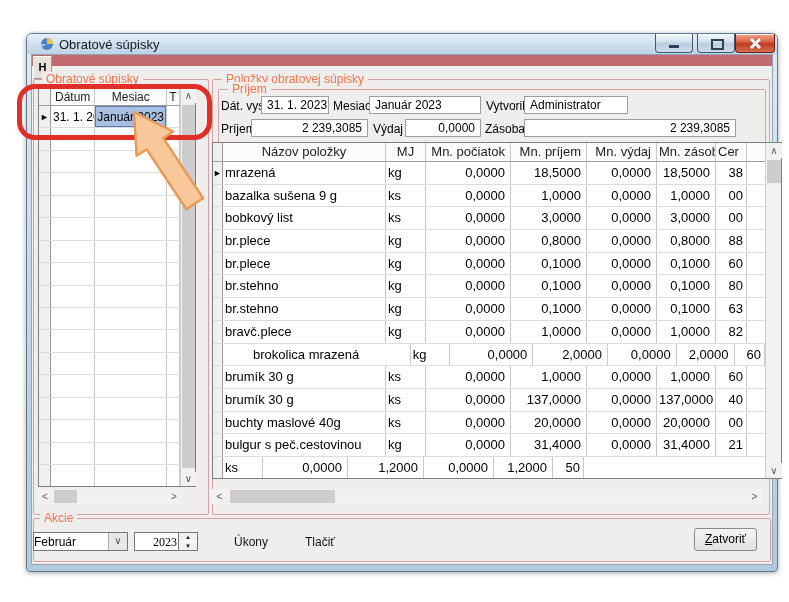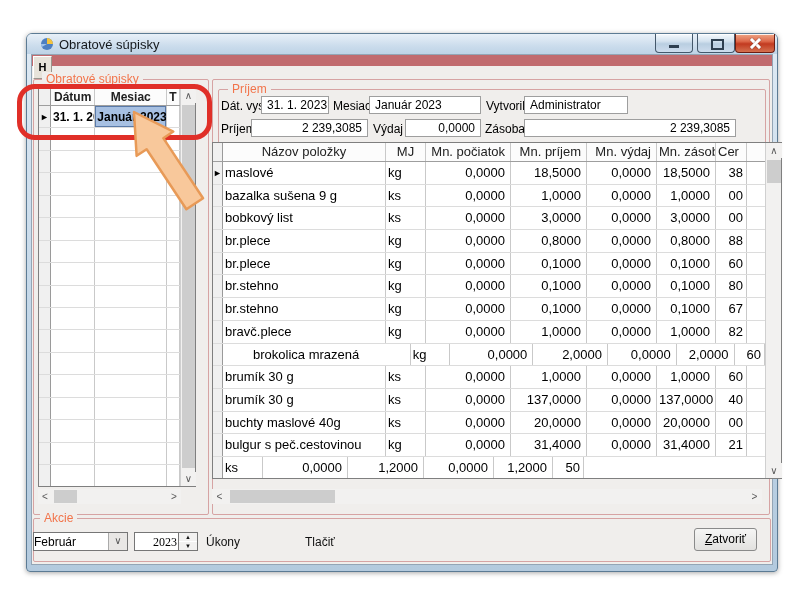--- a/index.html
+++ b/index.html
@@ -103,21 +103,21 @@
     </div>
 
     <div class="client">
       <div class="redbar"></div>
       <div class="hbtn">H</div>
 
       <div class="group" style="left:1px;top:24px;width:174px;height:434px;"></div>
       <div class="group-label" style="left:10px;top:17px;">Obratové súpisky</div>
 
       <div class="grid" style="left:6px;top:33px;width:158px;height:399px;">
-        <div style="position:absolute;left:0;top:0;right:15px;bottom:0;overflow:hidden;font-weight:bold;">
+        <div style="position:absolute;left:0;top:0;right:15px;bottom:0;overflow:hidden;">
           <div class="g-head" style="height:17px;font-size:12px;color:#222;" id="lt-head">
               <div class="g-sel" style="width: 12px;"></div>
               <div class="g-cell al-c" style="width: 45px; line-height: 16px;">Dátum</div>
               <div class="g-cell al-c" style="width: 73px; line-height: 16px;">Mesiac</div>
               <div class="g-cell al-l" style="width: 13px; line-height: 16px;">T</div>
             </div>
           <div id="lt-body">
               <div class="g-row" style="height: 22.45px;">
                 <div class="g-sel" style="width: 12px; line-height: 22px;">►</div>
                 <div class="g-cell al-l" style="width: 45px; line-height: 22px; font-size: 12px;">31. 1. 2023</div>
@@ -230,20 +230,21 @@
         </div>
       </div>
 
       <div class="sb" style="left:6px;top:434px;width:143px;height:15px;">
         <div class="sb-btn" style="left:0;top:0;width:14px;height:15px;line-height:15px;">&lt;</div>
         <div class="sb-thumb" style="left:16px;top:1px;width:23px;height:13px;"></div>
         <div class="sb-btn" style="right:0;top:0;width:14px;height:15px;line-height:15px;">&gt;</div>
       </div>
 
       <div class="group" style="left:180px;top:24px;right:2px;height:434px;"></div>
+      <div class="group-label" style="left:190px;top:17px;">Položky obratovej súpisky</div>
 
       <div class="group" style="left:186px;top:34px;width:546px;height:56px;"></div>
       <div class="group-label" style="left:196px;top:27px;">Príjem</div>
 
       <span class="fld-label" style="left:189px;top:44px;">Dát. vyst.</span>
       <div class="fld al-c" style="left:229px;top:41px;width:68px;">31. 1. 2023</div>
       <span class="fld-label" style="left:301px;top:44px;">Mesiac</span>
       <div class="fld al-l" style="left:337px;top:41px;width:112px;">Január 2023</div>
       <span class="fld-label" style="left:454px;top:44px;">Vytvoril</span>
       <div class="fld al-l" style="left:492px;top:41px;width:104px;">Administrator</div>
@@ -263,21 +264,21 @@
               <div class="g-cell al-c" style="width: 40px; line-height: 18px;">MJ</div>
               <div class="g-cell al-r" style="width: 85px; line-height: 18px;">Mn. počiatok</div>
               <div class="g-cell al-r" style="width: 76px; line-height: 18px;">Mn. príjem</div>
               <div class="g-cell al-r" style="width: 70px; line-height: 18px;">Mn. výdaj</div>
               <div class="g-cell al-r" style="width: 59px; line-height: 18px;">Mn. zásoba</div>
               <div class="g-cell al-l" style="width: 31px; line-height: 18px;">Cer</div>
             </div>
           <div id="rt-body">
               <div class="g-row" style="height: 22.7px;">
                 <div class="g-sel" style="width: 10px; line-height: 22px;">►</div>
-                <div class="g-cell al-l" style="width: 163px; line-height: 22px; font-size: 13px;">maslové</div>
+                <div class="g-cell al-l" style="width: 163px; line-height: 22px; font-size: 13px;">mrazená</div>
                 <div class="g-cell al-l" style="width: 40px; line-height: 22px; font-size: 13px;">kg</div>
                 <div class="g-cell al-r" style="width: 85px; line-height: 22px; font-size: 13px;">0,0000</div>
                 <div class="g-cell al-r" style="width: 76px; line-height: 22px; font-size: 13px;">18,5000</div>
                 <div class="g-cell al-r" style="width: 70px; line-height: 22px; font-size: 13px;">0,0000</div>
                 <div class="g-cell al-r" style="width: 59px; line-height: 22px; font-size: 13px;">18,5000</div>
                 <div class="g-cell al-r" style="width: 31px; line-height: 22px; font-size: 13px; padding-right: 3px;">38</div>
               </div>
               <div class="g-row" style="height: 22.7px;">
                 <div class="g-sel" style="width: 10px; line-height: 22px;"></div>
                 <div class="g-cell al-l" style="width: 163px; line-height: 22px; font-size: 13px;">bazalka sušena 9 g</div>
@@ -329,21 +330,21 @@
                 <div class="g-cell al-r" style="width: 31px; line-height: 22px; font-size: 13px; padding-right: 3px;">80</div>
               </div>
               <div class="g-row" style="height: 22.7px;">
                 <div class="g-sel" style="width: 10px; line-height: 22px;"></div>
                 <div class="g-cell al-l" style="width: 163px; line-height: 22px; font-size: 13px;">br.stehno</div>
                 <div class="g-cell al-l" style="width: 40px; line-height: 22px; font-size: 13px;">kg</div>
                 <div class="g-cell al-r" style="width: 85px; line-height: 22px; font-size: 13px;">0,0000</div>
                 <div class="g-cell al-r" style="width: 76px; line-height: 22px; font-size: 13px;">0,1000</div>
                 <div class="g-cell al-r" style="width: 70px; line-height: 22px; font-size: 13px;">0,0000</div>
                 <div class="g-cell al-r" style="width: 59px; line-height: 22px; font-size: 13px;">0,1000</div>
-                <div class="g-cell al-r" style="width: 31px; line-height: 22px; font-size: 13px; padding-right: 3px;">67</div>
+                <div class="g-cell al-r" style="width: 31px; line-height: 22px; font-size: 13px; padding-right: 3px;">63</div>
               </div>
               <div class="g-row" style="height: 22.7px;">
                 <div class="g-sel" style="width: 10px; line-height: 22px;"></div>
                 <div class="g-cell al-l" style="width: 163px; line-height: 22px; font-size: 13px;">bravč.plece</div>
                 <div class="g-cell al-l" style="width: 40px; line-height: 22px; font-size: 13px;">kg</div>
                 <div class="g-cell al-r" style="width: 85px; line-height: 22px; font-size: 13px;">0,0000</div>
                 <div class="g-cell al-r" style="width: 76px; line-height: 22px; font-size: 13px;">1,0000</div>
                 <div class="g-cell al-r" style="width: 70px; line-height: 22px; font-size: 13px;">0,0000</div>
                 <div class="g-cell al-r" style="width: 59px; line-height: 22px; font-size: 13px;">1,0000</div>
                 <div class="g-cell al-r" style="width: 31px; line-height: 22px; font-size: 13px; padding-right: 3px;">82</div>
@@ -430,21 +431,21 @@
         <span class="combo-text">Február</span>
         <span class="combo-btn">∨</span>
       </div>
       <div class="spinner" style="top:477px;font-family:Liberation Serif, serif;">
         <span class="spin-val">2023</span>
         <span class="spin-btns">
           <span class="spin-up">▲</span>
           <span class="spin-dn">▼</span>
         </span>
       </div>
-      <span class="txt-action" style="left:174px;top:480px;">Úkony</span>
+      <span class="txt-action" style="left:202px;top:480px;">Úkony</span>
       <span class="txt-action" style="left:273px;top:480px;">Tlačiť</span>
       <div class="btn" style="left:662px;top:473px;width:63px;height:23px;line-height:21px;">
         <span class="accel">Zatvoriť</span>
       </div>
     </div>
   </div>
 
   <div class="anno-rect"></div>
   <svg class="anno-arrow" viewBox="0 0 135 150">
     <polygon transform="translate(34,17) rotate(-33.5)" points="0,0 22,38 10,38 10,110 -10,110 -10,38 -22,38" fill="#f8c89b" stroke="#e89a57" stroke-width="2.5" stroke-linejoin="round"></polygon>

